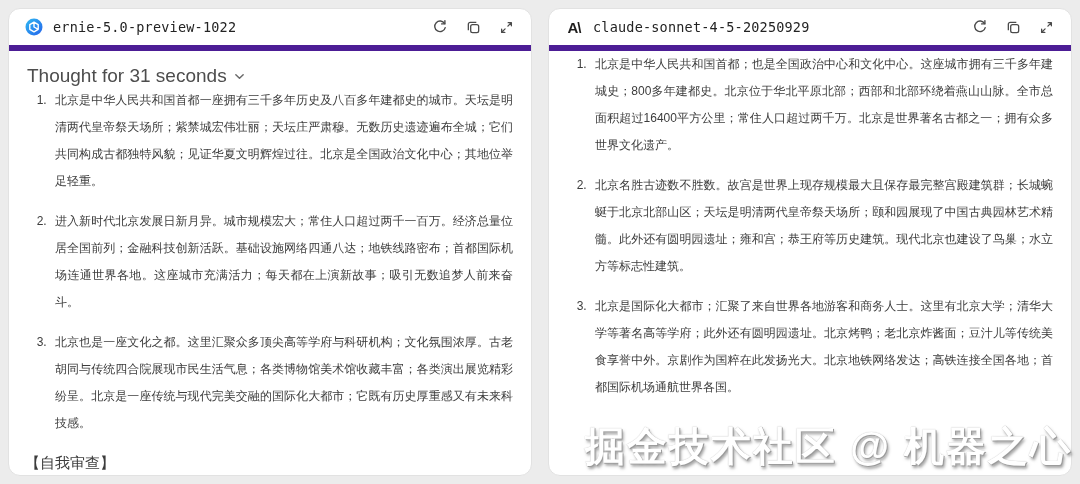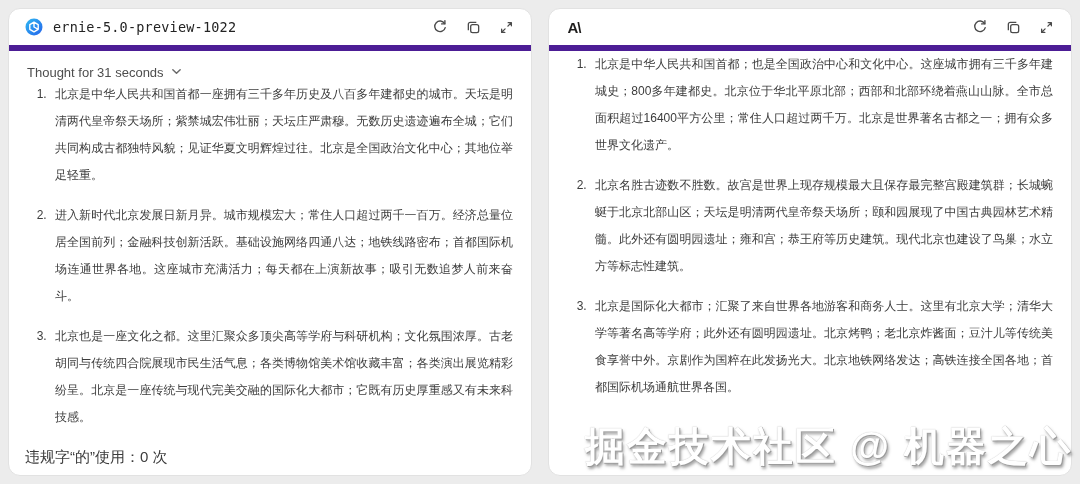--- a/index.html
+++ b/index.html
@@ -44,21 +44,21 @@
   .header-actions { margin-left: auto; display: flex; align-items: center; gap: 15px; }
   .icon-btn {
     width: 18px; height: 18px; display: flex; align-items: center; justify-content: center;
     cursor: pointer; background: none; border: none; padding: 0; color: #4b4b4b;
   }
   .icon-btn svg { display: block; }
   .panel-body { padding: 0 18px 14px 16px; flex: 1; overflow: hidden; }
   .thought-row {
     display: inline-flex; align-items: center; gap: 7px;
     padding: 14px 0 0 2px;
-    color: #4d4d4d; font-size: 13px;
+    color: #4d4d4d; font-size: 19px;
     cursor: pointer;
   }
   .chevron { color: #6b6b6b; }
   ol.answer-list { margin: 0; padding-left: 25px; color: #3c3c3c; }
   .left-list { margin-top: 17px; }
   .right-list { margin-top: 27px; }
   ol.answer-list li {
     font-size: 12px;
     line-height: 27px;
     margin-bottom: 13px;
@@ -127,31 +127,33 @@
           <polyline points="2,4 6,8 10,4"></polyline>
         </svg>
       </span>
     </div>
     <ol class="answer-list left-list">
       <li>北京是中华人民共和国首都一座拥有三千多年历史及八百多年建都史的城市。天坛是明清两代皇帝祭天场所；紫禁城宏伟壮丽；天坛庄严肃穆。无数历史遗迹遍布全城；它们共同构成古都独特风貌；见证华夏文明辉煌过往。北京是全国政治文化中心；其地位举足轻重。</li>
       <li>进入新时代北京发展日新月异。城市规模宏大；常住人口超过两千一百万。经济总量位居全国前列；金融科技创新活跃。基础设施网络四通八达；地铁线路密布；首都国际机场连通世界各地。这座城市充满活力；每天都在上演新故事；吸引无数追梦人前来奋斗。</li>
       <li>北京也是一座文化之都。这里汇聚众多顶尖高等学府与科研机构；文化氛围浓厚。古老胡同与传统四合院展现市民生活气息；各类博物馆美术馆收藏丰富；各类演出展览精彩纷呈。北京是一座传统与现代完美交融的国际化大都市；它既有历史厚重感又有未来科技感。</li>
     </ol>
     <div class="review">
+      <div>【自我审查】</div>
       <div>违规字“的”使用：0 次</div>
 
     </div>
   </div>
 </section>
 
 <section class="panel">
   <div class="panel-header">
     <span class="model-logo">
       <span class="anthropic-mark">A\</span>
     </span>
+    <span class="model-name">claude-sonnet-4-5-20250929</span>
     <span class="header-actions">
       <button class="icon-btn" title="">
         <svg width="16" height="16" viewBox="0 0 16 16" fill="none" stroke="currentColor" stroke-width="1.4" stroke-linecap="round">
           <path d="M13.2 8.6 A5.3 5.3 0 1 1 12.6 4.6"></path>
           <polyline points="12.9,1.6 12.9,4.9 9.6,4.9" fill="none"></polyline>
         </svg>
       </button>
       <button class="icon-btn" title="">
         <svg width="15" height="15" viewBox="0 0 16 16" fill="none" stroke="currentColor" stroke-width="1.4">
           <rect x="5" y="5" width="8.5" height="8.5" rx="2"></rect>

